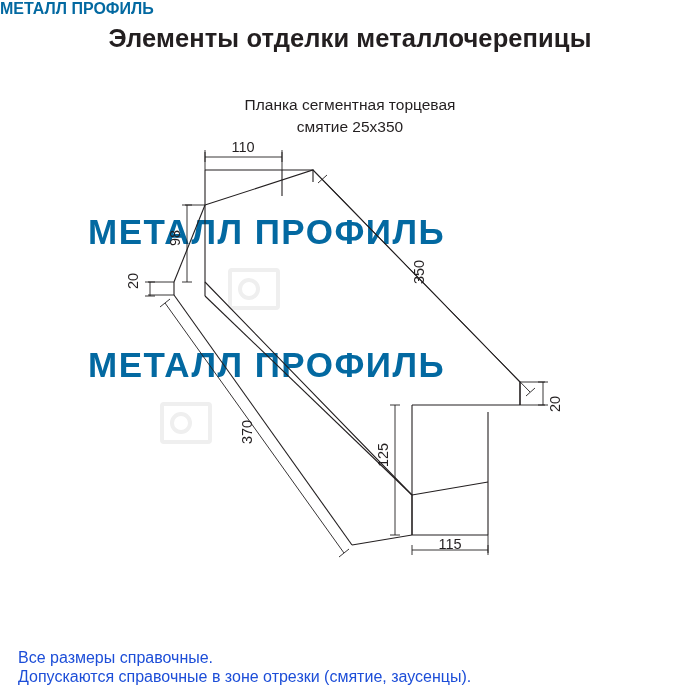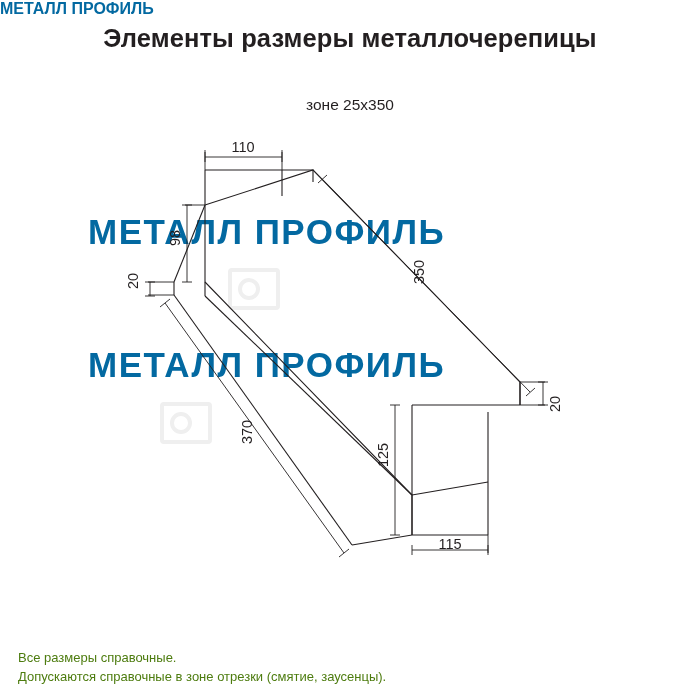--- a/index.html
+++ b/index.html
@@ -47,23 +47,23 @@
     position: absolute;
     top: 0;
     left: 0;
     width: 700px;
     height: 700px;
   }
   .footer {
     position: absolute;
     left: 18px;
     bottom: 14px;
-    font-size: 13px;
+    font-size: 16px;
     line-height: 19px;
-    color: #4d7c0f;
+    color: #1d4ed8;
   }
   .footer span {
     display: block;
   }
   .wm {
     position: absolute;
     font-family: "Liberation Sans", sans-serif;
     font-weight: bold;
     color: #0369a1;
     white-space: nowrap;
@@ -109,24 +109,25 @@
 <body>
 
 <div class="page">
 
   <div class="wm">МЕТАЛЛ ПРОФИЛЬ</div>
   <div class="wm wm-1">МЕТАЛЛ ПРОФИЛЬ</div>
   <div class="wm wm-2">МЕТАЛЛ ПРОФИЛЬ</div>
   <div class="wm-logo" style="left:228px; top:268px;"></div>
   <div class="wm-logo" style="left:160px; top:402px;"></div>
 
-  <div class="title">Элементы размеры металлочерепицы</div>
+  <div class="title">Элементы отделки металлочерепицы</div>
 
   <div class="subtitle">
-    <span>зоне 25х350</span>
+    <span>Планка сегментная торцевая</span>
+    <span>смятие 25х350</span>
   </div>
 
   <svg class="drawing" viewBox="0 0 700 700">
     <g fill="none" stroke="#231f20" stroke-width="1.1" stroke-linejoin="miter">
 
       <path d="M205,170 L282,170 L313,170 L313,182"></path>
       <path d="M205,170 L205,205"></path>
       <path d="M282,170 L282,196"></path>
 
       <path d="M205,205 L313,170 L520,382 L520,405"></path>

